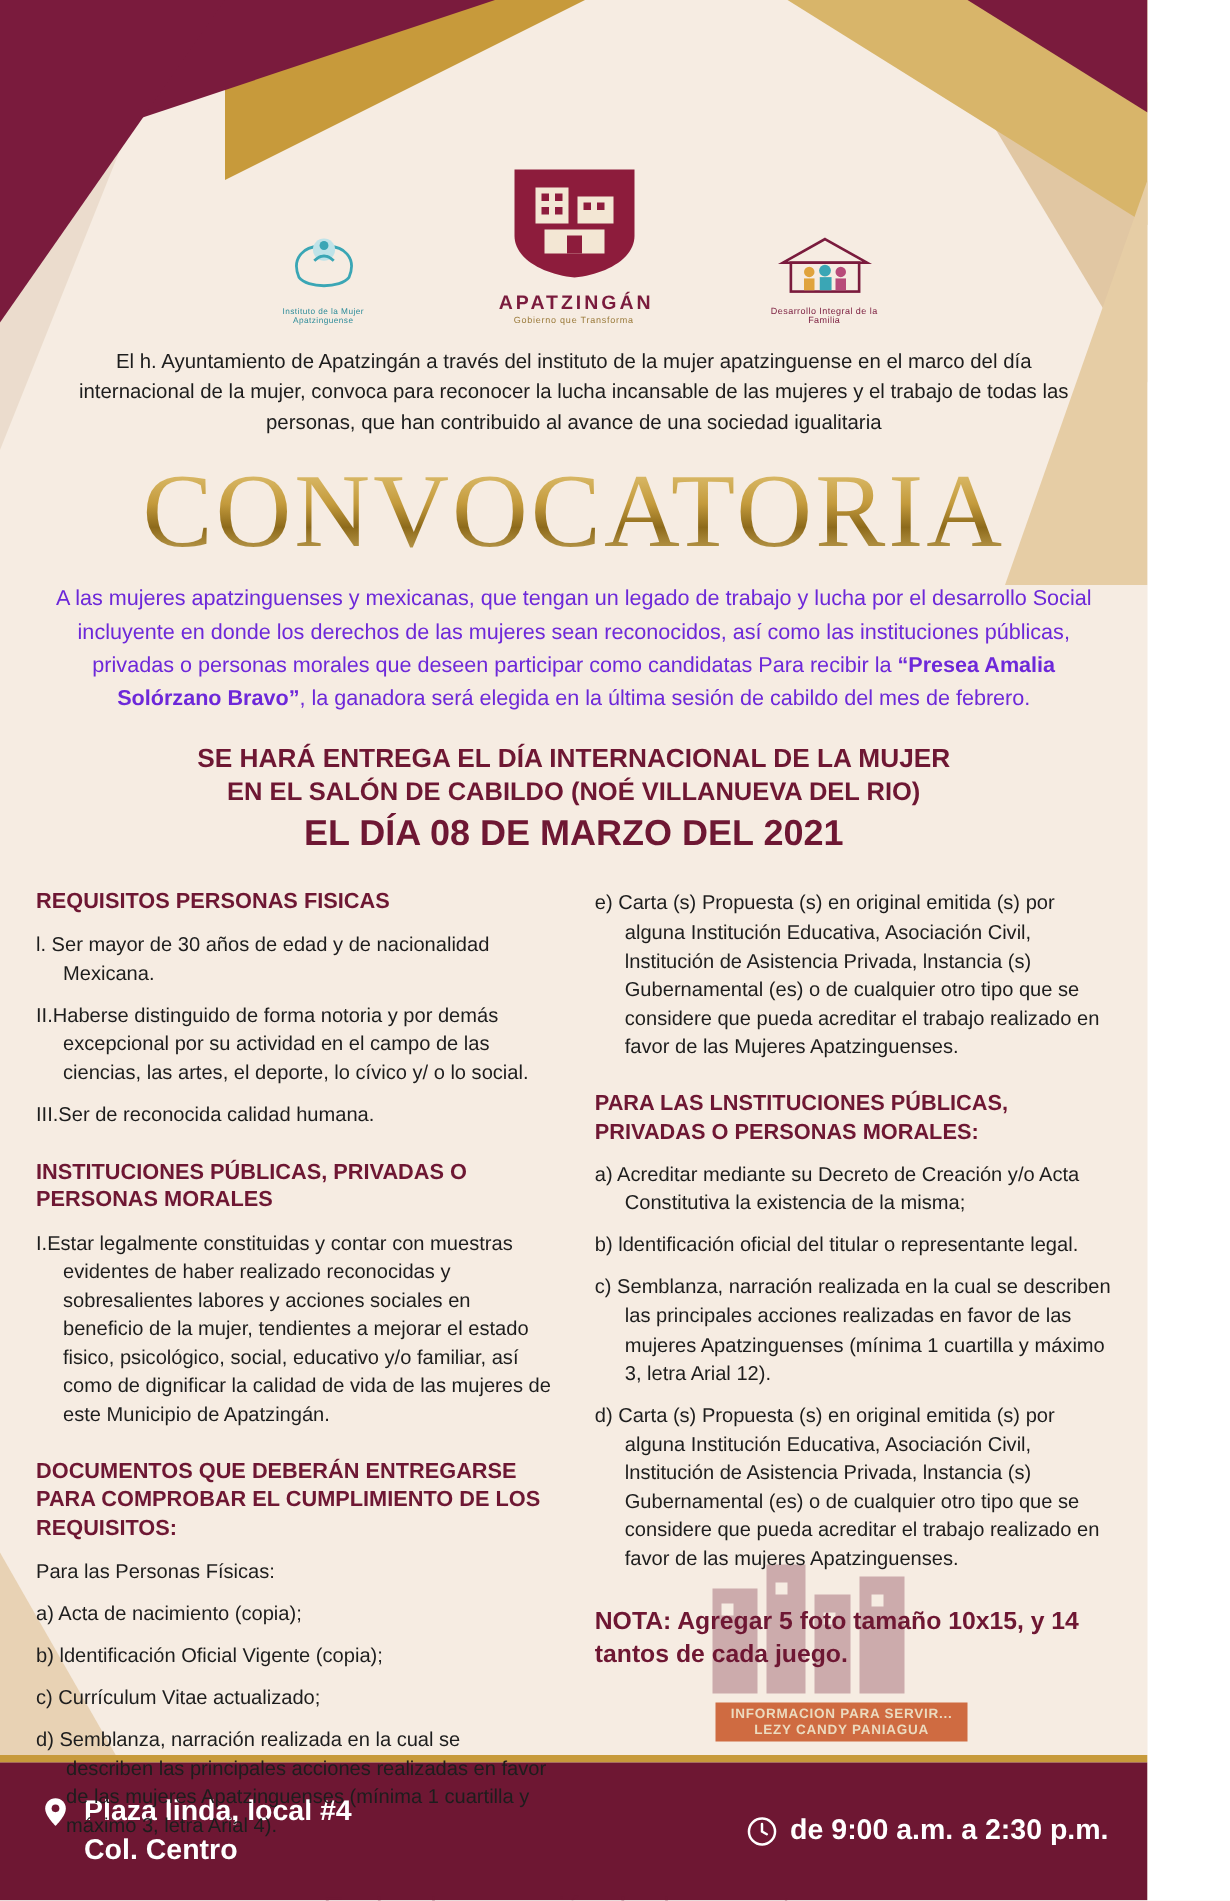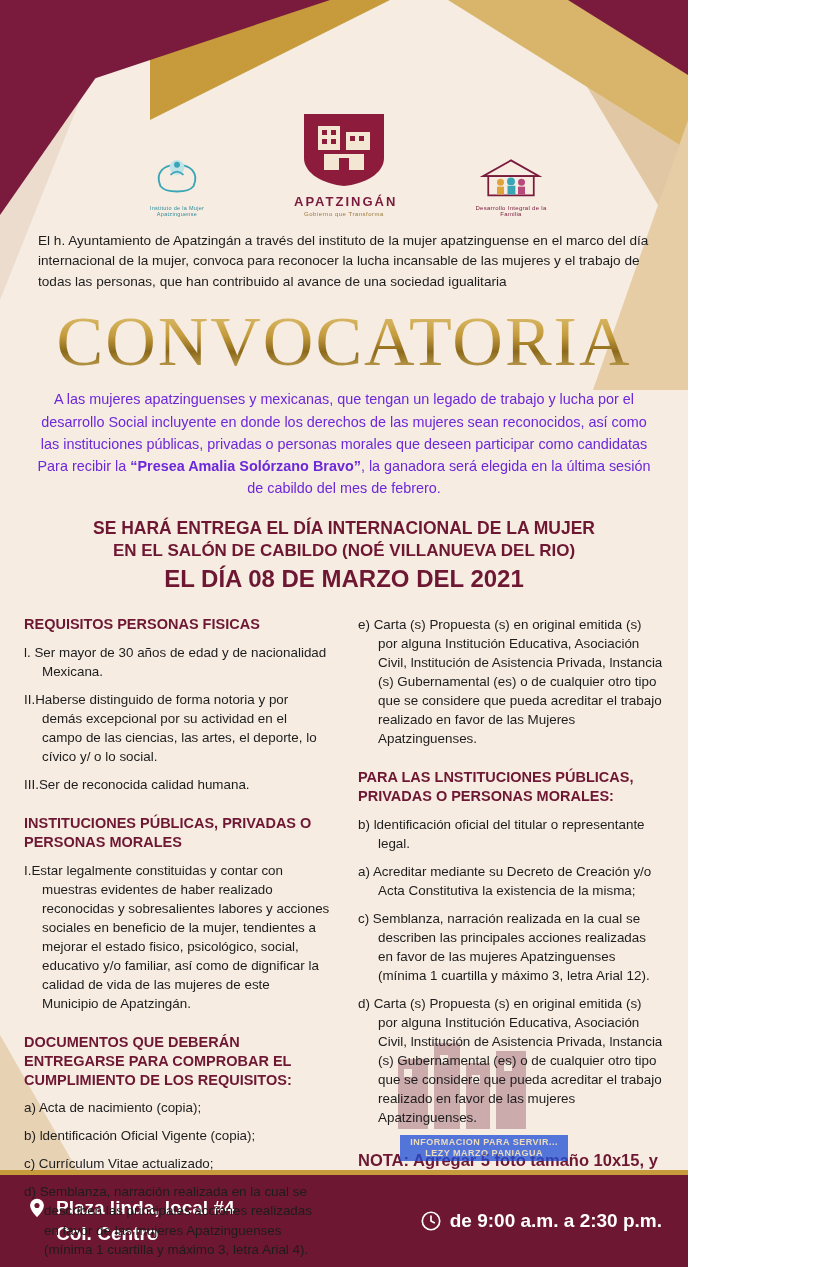--- a/index.html
+++ b/index.html
@@ -5,21 +5,21 @@
   html, body {
     margin: 0;
     padding: 0;
     background: #ffffff;
   }
   body {
     font-family: "Liberation Sans", sans-serif;
   }
   #poster {
     position: relative;
-    width: 688px;
+    width: 765px;
     height: 1267px;
     overflow: hidden;
     background: #f6ece2;
   }
 
   
   .corner {
     position: absolute;
     pointer-events: none;
   }
@@ -145,21 +145,21 @@
   }
   .logo-caption.sub {
     font-size: 6px;
     color: #9a7a3a;
     letter-spacing: .5px;
   }
   .logo-caption.teal { color: #2e8c9a; font-size: 5.5px; }
 
   .intro {
     margin: 14px 20px 0 20px;
-    text-align: left;
+    text-align: center;
     font-size: 13.6px;
     line-height: 1.5;
     color: #1d1d1d;
   }
   .title {
     text-align: center;
     margin: 10px 0 4px 0;
     font-family: "Liberation Serif", serif;
     font-size: 70px;
     letter-spacing: 2px;
@@ -244,21 +244,21 @@
     width: 150px;
     height: 110px;
     opacity: .30;
     z-index: 2;
     pointer-events: none;
   }
   .wm-band {
     position: absolute;
     right: 120px;
     bottom: 106px;
-    background: #1d4ed8;
+    background: #c2410c;
     color: #e9d6b4;
     font-size: 9px;
     font-weight: bold;
     letter-spacing: .5px;
     padding: 2px 10px;
     text-align: center;
     opacity: .75;
     z-index: 3;
     line-height: 1.25;
     margin-left: 48px;
@@ -347,32 +347,33 @@
       <div class="col">
         <h3 class="sec">REQUISITOS PERSONAS FISICAS</h3>
         <p class="para hang">l. Ser mayor de 30 años de edad y de nacionalidad Mexicana.</p>
         <p class="para hang">II.Haberse distinguido de forma notoria y por demás excepcional por su actividad en el campo de las ciencias, las artes, el deporte, lo cívico y/ o lo social.</p>
         <p class="para hang">III.Ser de reconocida calidad humana.</p>
 
         <h3 class="sec mt">INSTITUCIONES PÚBLICAS, PRIVADAS O PERSONAS MORALES</h3>
         <p class="para hang">I.Estar legalmente constituidas y contar con muestras evidentes de haber realizado reconocidas y sobresalientes labores y acciones sociales en beneficio de la mujer, tendientes a mejorar el estado  fisico, psicológico, social, educativo y/o familiar, así como de dignificar la calidad de vida de las mujeres de este Municipio de Apatzingán.</p>
 
         <h3 class="sec mt">DOCUMENTOS QUE DEBERÁN ENTREGARSE PARA COMPROBAR EL CUMPLIMIENTO DE  LOS REQUISITOS:</h3>
+        <p class="para">Para las Personas Físicas:</p>
         <p class="para hang2">a) Acta de nacimiento (copia);</p>
         <p class="para hang2">b) ldentificación Oficial Vigente (copia);</p>
         <p class="para hang2">c) Currículum Vitae actualizado;</p>
         <p class="para hang2">d) Semblanza, narración realizada en la cual se describen las principales acciones realizadas en favor de las mujeres Apatzinguenses (mínima 1 cuartilla y  máximo 3, letra Arial 4).</p>
       </div>
 
       <div class="col">
         <p class="para hang2">e) Carta (s) Propuesta (s) en original emitida (s) por alguna Institución Educativa, Asociación Civil, lnstitución de Asistencia Privada, lnstancia (s) Gubernamental (es) o de cualquier otro tipo que se considere que pueda acreditar el trabajo realizado en favor de las Mujeres Apatzinguenses.</p>
 
         <h3 class="sec mt">PARA LAS LNSTITUCIONES PÚBLICAS, PRIVADAS O PERSONAS MORALES:</h3>
+        <p class="para hang2">a)  Acreditar mediante su Decreto de Creación y/o Acta Constitutiva la existencia de la misma;</p>
         <p class="para hang2">b) ldentificación oficial del titular o representante legal.</p>
-        <p class="para hang2">a)  Acreditar mediante su Decreto de Creación y/o Acta Constitutiva la existencia de la misma;</p>
         <p class="para hang2">c) Semblanza, narración realizada en la cual se describen las principales acciones realizadas en favor de las mujeres Apatzinguenses (mínima 1 cuartilla  y  máximo  3, letra Arial 12).</p>
         <p class="para hang2">d) Carta (s) Propuesta (s) en original emitida (s) por alguna Institución Educativa, Asociación Civil, lnstitución de Asistencia Privada, lnstancia (s) Gubernamental (es) o de cualquier otro tipo que se considere que pueda acreditar el trabajo realizado en favor de las mujeres Apatzinguenses.</p>
 
         <div class="note">NOTA: Agregar 5 foto tamaño 10x15, y 14 tantos de cada juego.</div>
       </div>
     </div>
 
     <div class="recep">
       <div class="recep-1">Fecha de recepción de documentos</div>
       <div class="recep-2">del 01 al 22 de Febrero del 2021</div>
@@ -386,21 +387,21 @@
     <rect x="46" y="14" width="26" height="86" fill="#6e1733"></rect>
     <rect x="78" y="34" width="24" height="66" fill="#6e1733"></rect>
     <rect x="108" y="22" width="30" height="78" fill="#6e1733"></rect>
     <rect x="16" y="40" width="8" height="8" fill="#f6ece2"></rect>
     <rect x="52" y="26" width="8" height="8" fill="#f6ece2"></rect>
     <rect x="84" y="46" width="8" height="8" fill="#f6ece2"></rect>
     <rect x="116" y="34" width="8" height="8" fill="#f6ece2"></rect>
   </svg>
   <div class="wm-band">
     <div>INFORMACION PARA SERVIR...</div>
-    <div>LEZY MARZO PANIAGUA</div>
+    <div>LEZY CANDY PANIAGUA</div>
   </div>
 
   <div class="footer-top-accent"></div>
   <div class="footer-bar">
     <div class="footer-col">
       <svg class="pin" viewBox="0 0 24 24">
         <path d="M12 2 C7.8 2 4.5 5.3 4.5 9.4 C4.5 15 12 22 12 22 C12 22 19.5 15 19.5 9.4 C19.5 5.3 16.2 2 12 2 Z" fill="#ffffff"></path>
         <circle cx="12" cy="9.3" r="2.8" fill="#6e1733"></circle>
       </svg>
       <div class="footer-lines">

